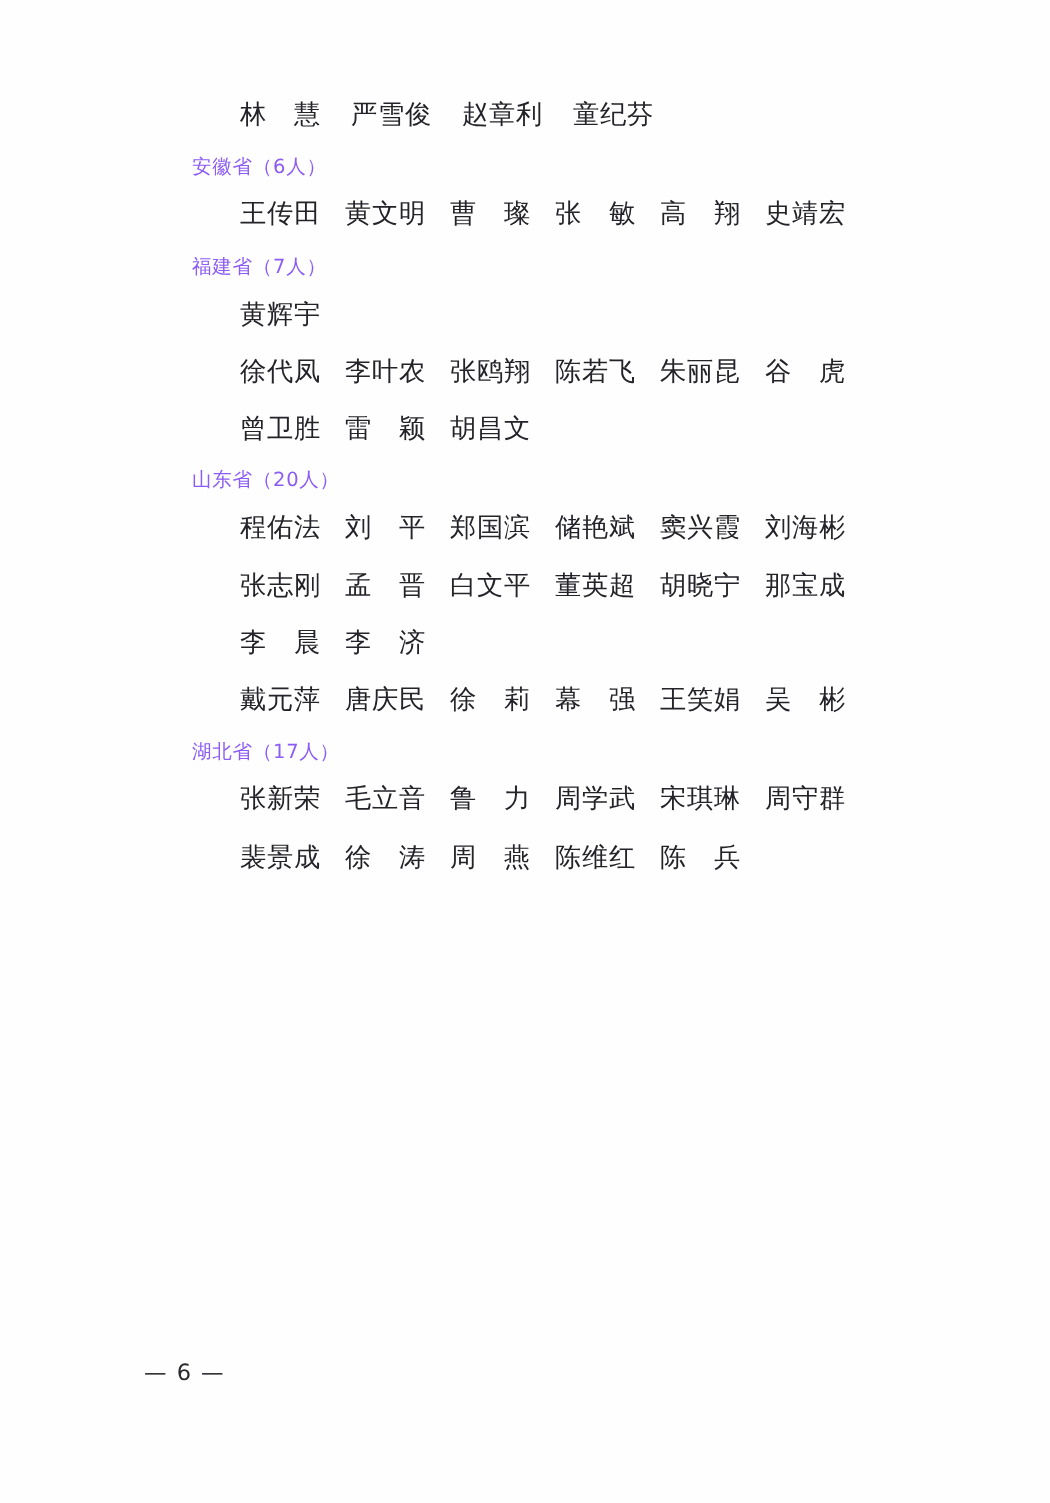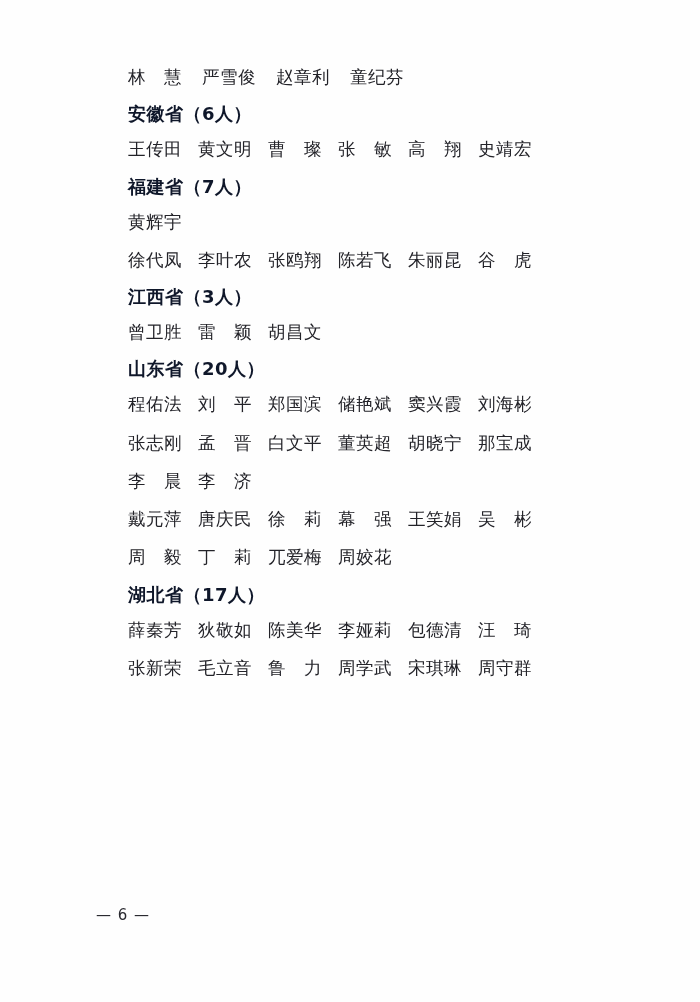--- a/index.html
+++ b/index.html
@@ -24,38 +24,39 @@
     background: #fefefe;
   }
   .doc-body {
     position: relative;
   }
   .line {
     display: flex;
     align-items: baseline;
     white-space: nowrap;
     margin-bottom: 12px;
+    margin-left: 32px;
   }
   .names {
     font-size: 17.5px;
     letter-spacing: 0.5px;
     color: #232329;
     line-height: 1.5;
   }
   .names .nm {
     display: inline-block;
     margin-right: 14px;
   }
   .names .nm:last-child {
     margin-right: 0;
   }
   .heading {
-    font-size: 18px;
-    font-weight: bold;
-    color: #0f172a;
+    font-size: 13px;
+    font-weight: normal;
+    color: #8b5cf6;
     letter-spacing: 0.5px;
     margin-bottom: 10px;
     margin-top: 6px;
   }
   .group {
     margin-bottom: 2px;
   }
   .names.spaced .nm {
     margin-right: 16px;
   }
@@ -105,21 +106,20 @@
         <span class="nm">徐代凤</span>
         <span class="nm">李叶农</span>
         <span class="nm">张鸥翔</span>
         <span class="nm">陈若飞</span>
         <span class="nm">朱丽昆</span>
         <span class="nm">谷　虎</span>
       </div>
     </div>
 
     <div class="group">
-      <div class="heading">江西省（3人）</div>
       <div class="line names spaced">
         <span class="nm">曾卫胜</span>
         <span class="nm">雷　颖</span>
         <span class="nm">胡昌文</span>
       </div>
     </div>
 
     <div class="group">
       <div class="heading">山东省（20人）</div>
       <div class="line names spaced">
@@ -146,45 +146,38 @@
 
     <div class="group">
       <div class="line names spaced">
         <span class="nm">戴元萍</span>
         <span class="nm">唐庆民</span>
         <span class="nm">徐　莉</span>
         <span class="nm">幕　强</span>
         <span class="nm">王笑娟</span>
         <span class="nm">吴　彬</span>
       </div>
-      <div class="line names spaced">
-        <span class="nm">周　毅</span>
-        <span class="nm">丁　莉</span>
-        <span class="nm">兀爱梅</span>
-        <span class="nm">周姣花</span>
-      </div>
     </div>
 
     <div class="group">
       <div class="heading">湖北省（17人）</div>
-      <div class="line names spaced">
-        <span class="nm">薛秦芳</span>
-        <span class="nm">狄敬如</span>
-        <span class="nm">陈美华</span>
-        <span class="nm">李娅莉</span>
-        <span class="nm">包德清</span>
-        <span class="nm">汪　琦</span>
-      </div>
       <div class="line names spaced">
         <span class="nm">张新荣</span>
         <span class="nm">毛立音</span>
         <span class="nm">鲁　力</span>
         <span class="nm">周学武</span>
         <span class="nm">宋琪琳</span>
         <span class="nm">周守群</span>
+      </div>
+      <div class="line names spaced">
+        <span class="nm">裴景成</span>
+        <span class="nm">徐　涛</span>
+        <span class="nm">周　燕</span>
+        <span class="nm">陈维红</span>
+        <span class="nm">陈　兵</span>
       </div>
     </div>
 
     <div class="group">
     </div>
 
   </div>
 
   <div class="pagenum-wrap">— 6 —</div>
 </div>

